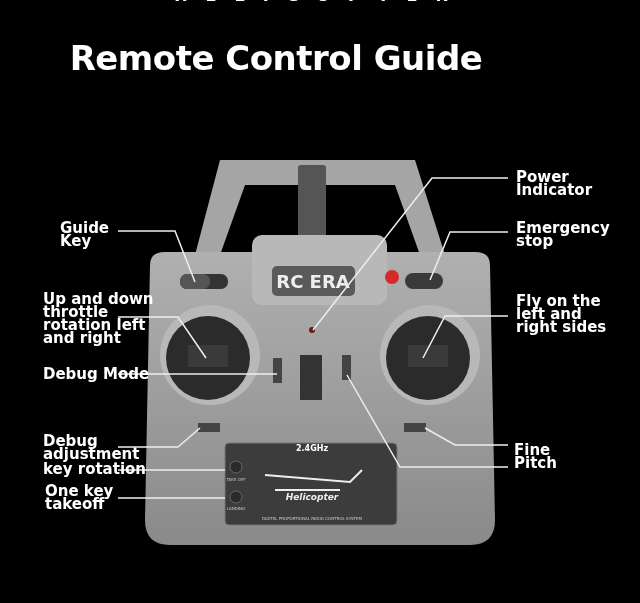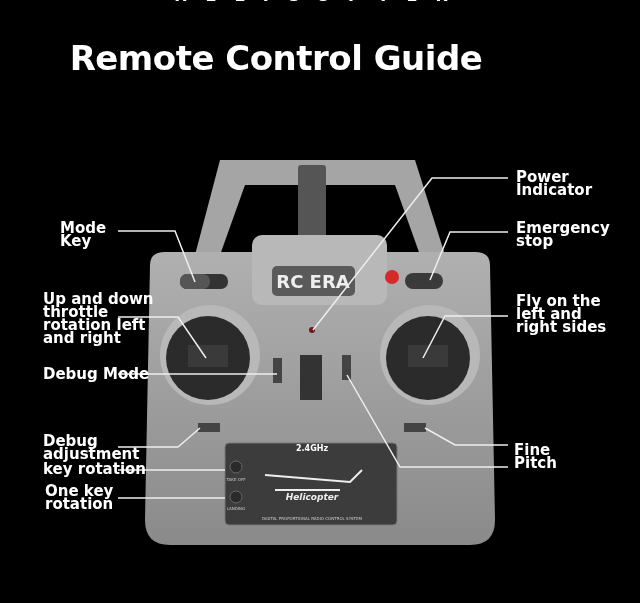--- a/index.html
+++ b/index.html
@@ -70,32 +70,32 @@
   <path d="M118,470 L225,470"></path>
   <path d="M118,498 L225,498"></path>
   <path d="M508,178 L432,178 L313,330"></path>
   <path d="M508,232 L450,232 L430,280"></path>
   <path d="M508,316 L445,316 L423,358"></path>
   <path d="M508,445 L455,445 L425,428"></path>
   <path d="M508,467 L400,467 L347,375"></path>
  </g>
 </svg>
 
-<div class="abs lbl" style="left:60px;top:222px">Mode
+<div class="abs lbl" style="left:60px;top:222px">Guide
 Key</div>
 <div class="abs lbl" style="left:43px;top:293px">Up and down
 throttle
 rotation left
 and right</div>
 <div class="abs lbl" style="left:43px;top:368px">Debug Mode</div>
 <div class="abs lbl" style="left:43px;top:435px">Debug
 adjustment</div>
 <div class="abs lbl" style="left:43px;top:463px">key rotation</div>
 <div class="abs lbl" style="left:45px;top:485px">One key
-rotation</div>
+takeoff</div>
 <div class="abs lbl" style="left:516px;top:171px">Power Indicator</div>
 <div class="abs lbl" style="left:516px;top:222px">Emergency
 stop</div>
 <div class="abs lbl" style="left:516px;top:295px">Fly on the
 left and
 right sides</div>
 <div class="abs lbl" style="left:514px;top:444px">Fine
 Pitch</div>
 
 </body></html>

